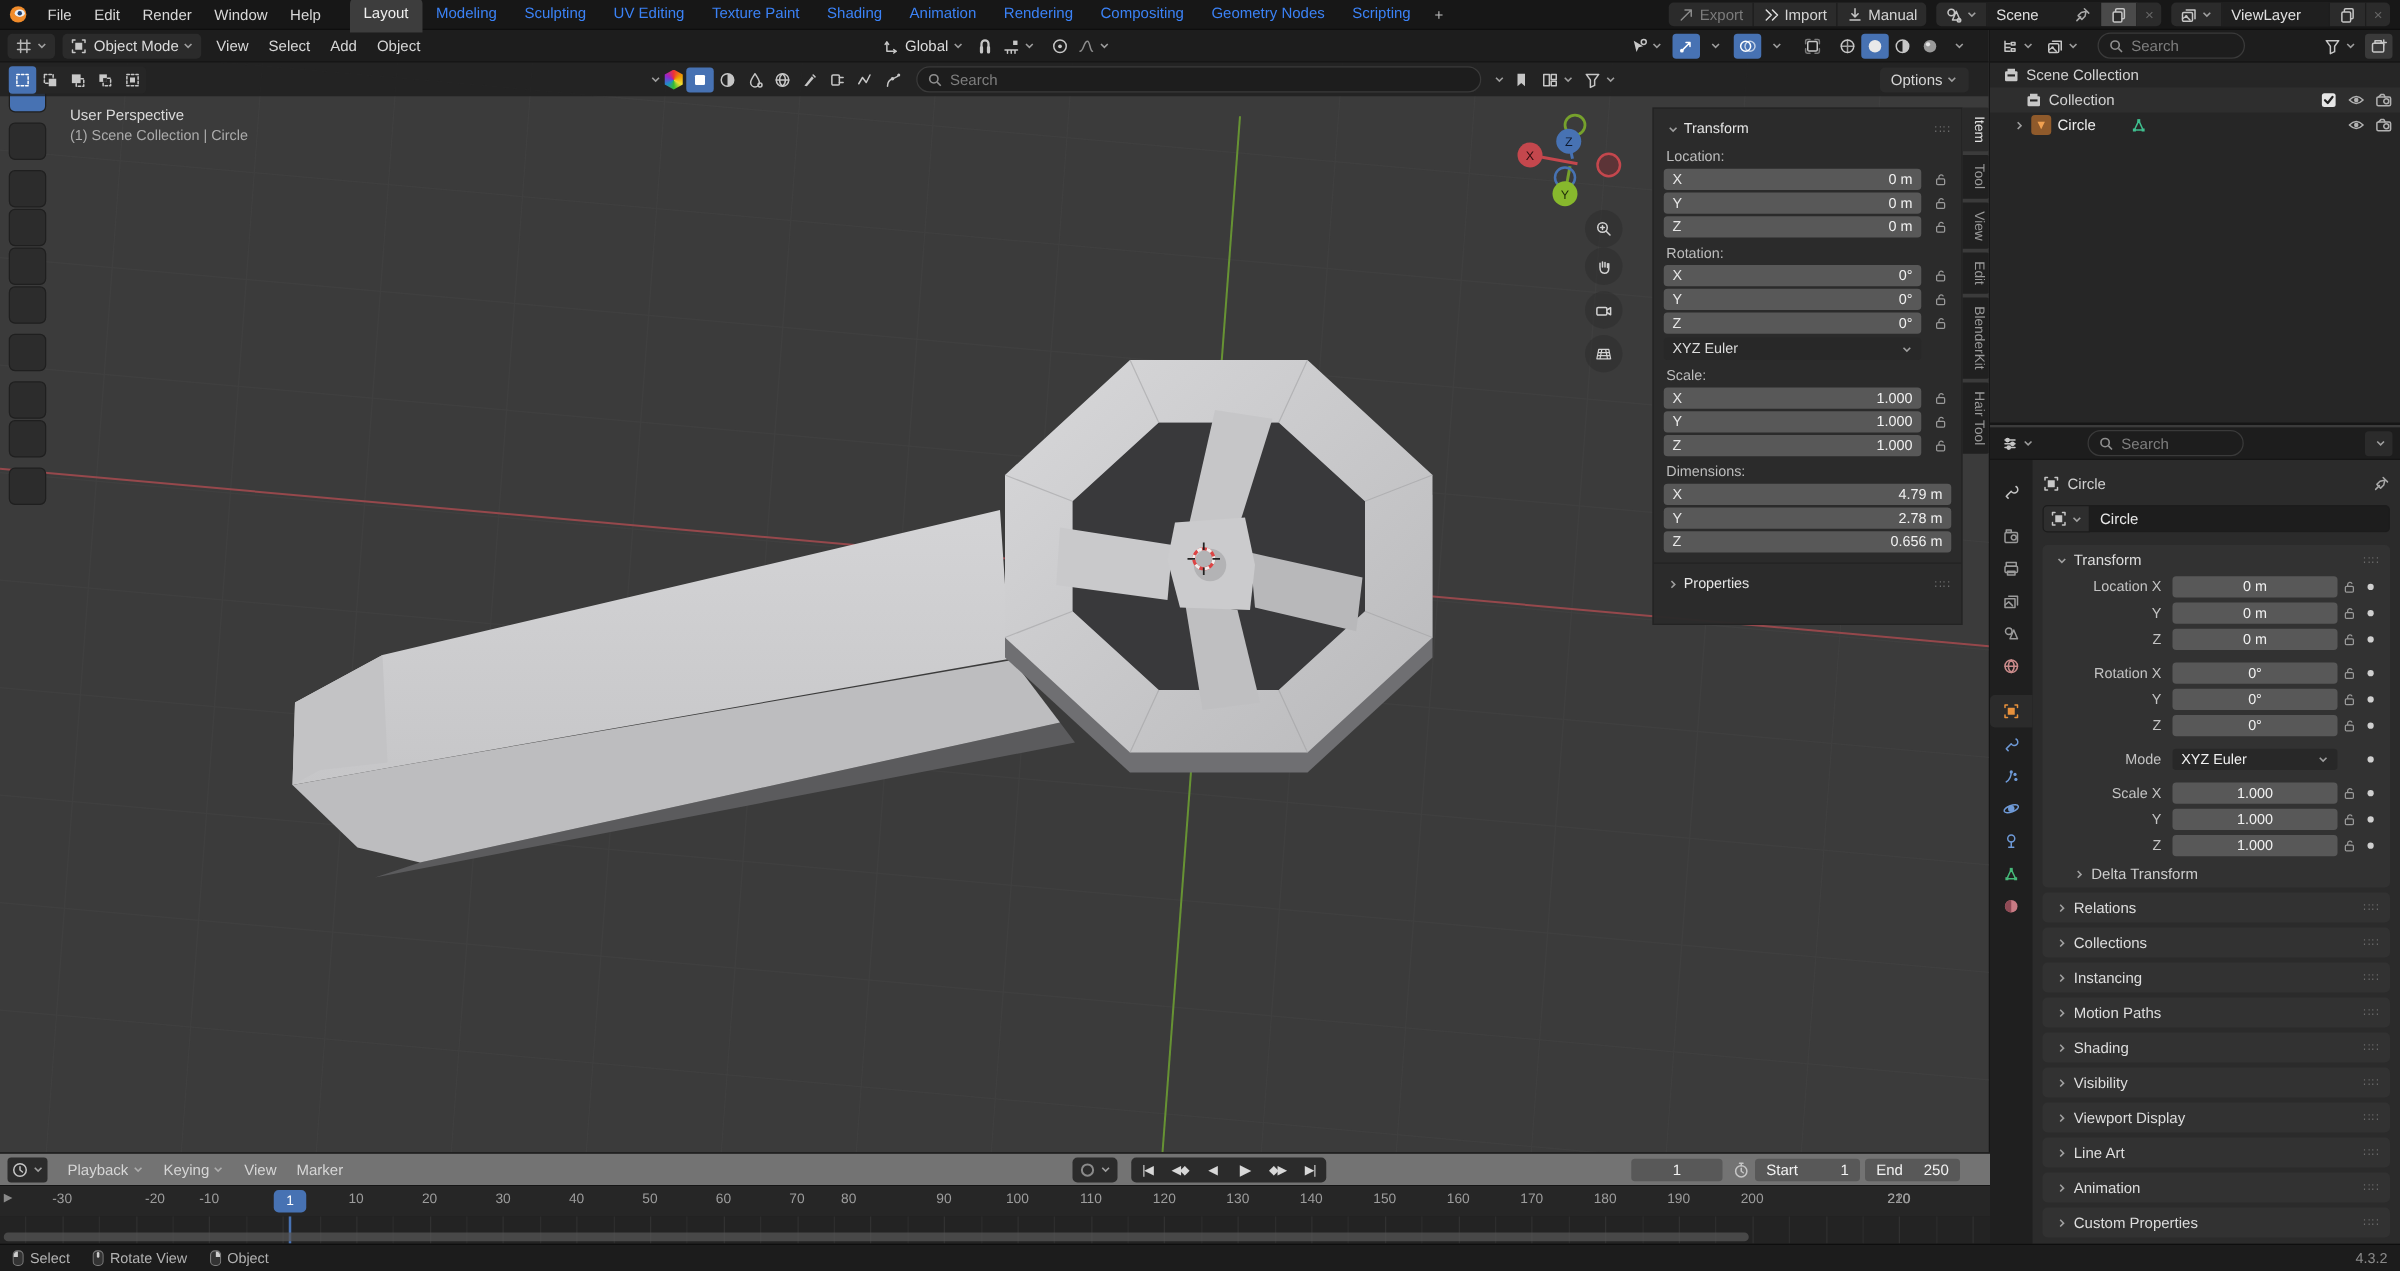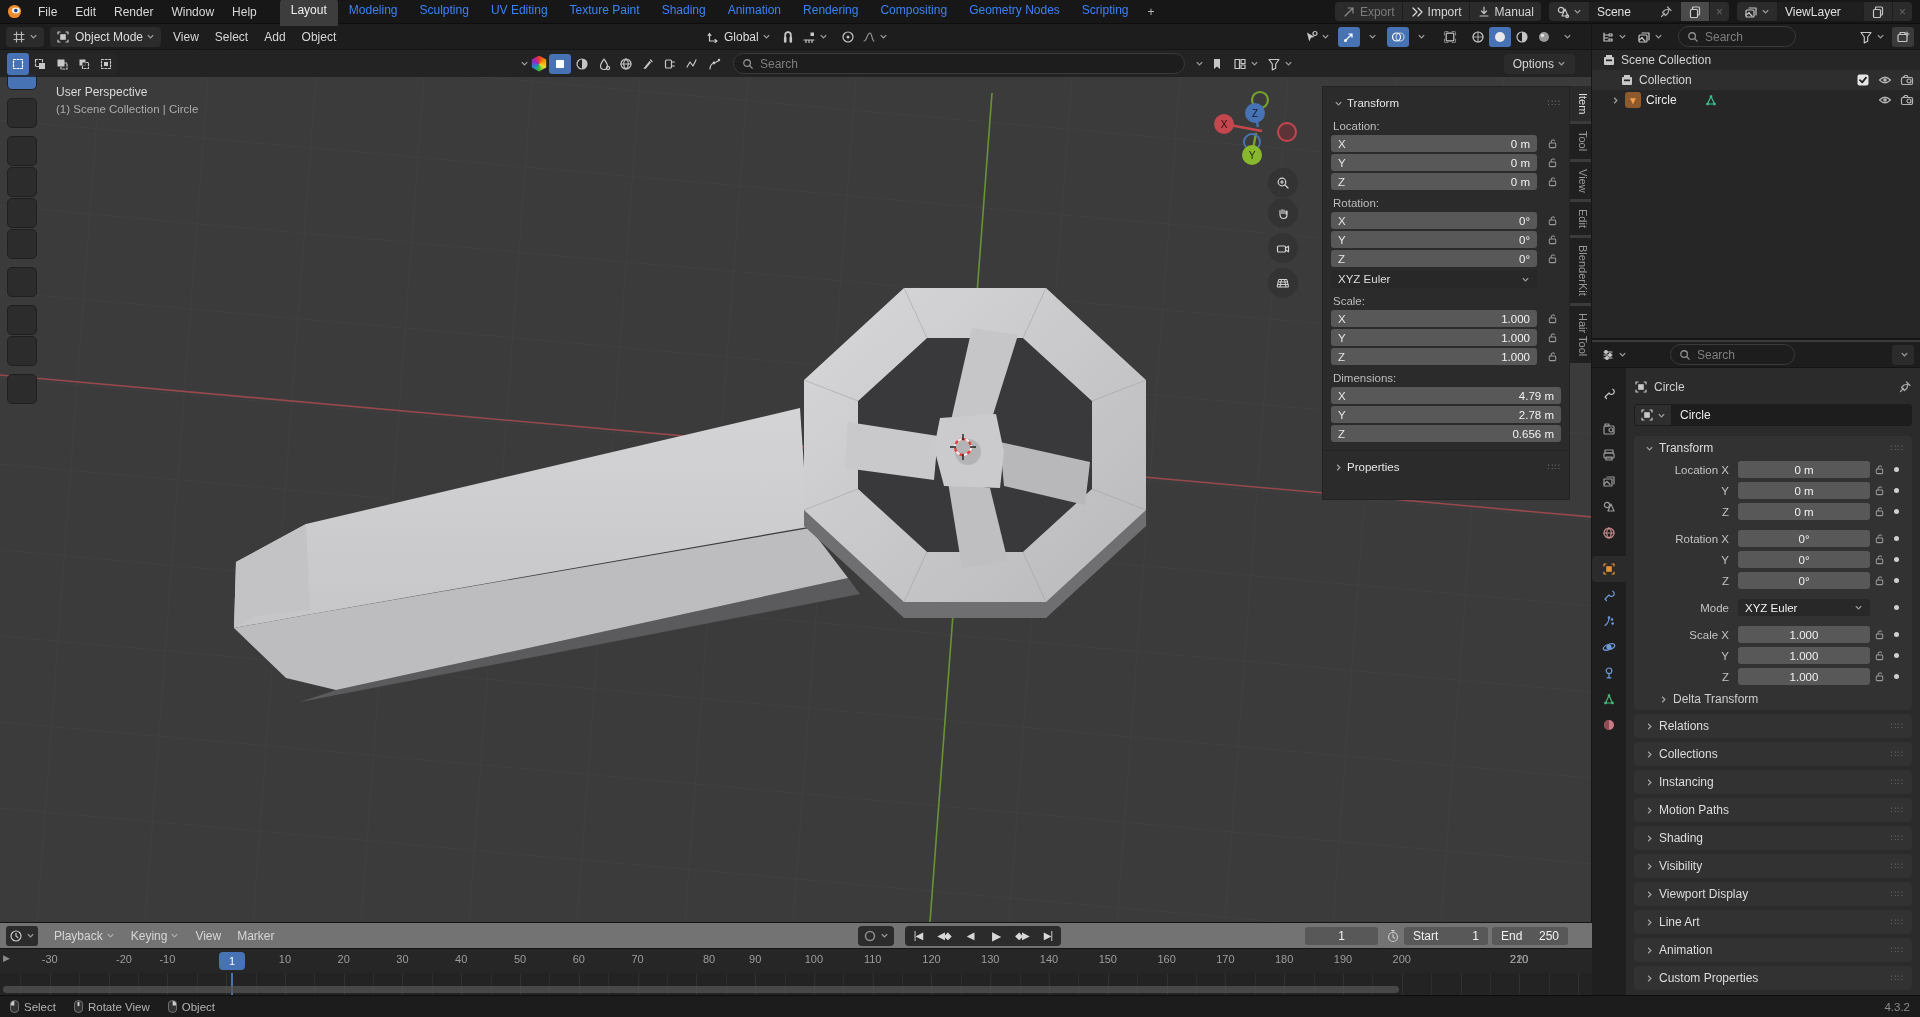--- a/index.html
+++ b/index.html
@@ -1619,21 +1619,21 @@
         <span class="tick-num" style="left: 124px;">-20</span>
         <span class="tick-num" style="left: 167.342px;">-10</span>
         <div id="cfbadge" style="left: 232px;">1</div>
         <span class="tick-num" style="left: 284.902px;">10</span>
         <span class="tick-num" style="left: 343.682px;">20</span>
         <span class="tick-num" style="left: 402.462px;">30</span>
         <span class="tick-num" style="left: 461.242px;">40</span>
         <span class="tick-num" style="left: 520.022px;">50</span>
         <span class="tick-num" style="left: 578.802px;">60</span>
         <span class="tick-num" style="left: 637.582px;">70</span>
-        <span class="tick-num" style="left: 709px;">80</span>
+        <span class="tick-num" style="left: 679px;">80</span>
         <span class="tick-num" style="left: 755.142px;">90</span>
         <span class="tick-num" style="left: 813.922px;">100</span>
         <span class="tick-num" style="left: 872.702px;">110</span>
         <span class="tick-num" style="left: 931.482px;">120</span>
         <span class="tick-num" style="left: 990.262px;">130</span>
         <span class="tick-num" style="left: 1049.04px;">140</span>
         <span class="tick-num" style="left: 1107.82px;">150</span>
         <span class="tick-num" style="left: 1166.6px;">160</span>
         <span class="tick-num" style="left: 1225.38px;">170</span>
         <span class="tick-num" style="left: 1284.16px;">180</span>

